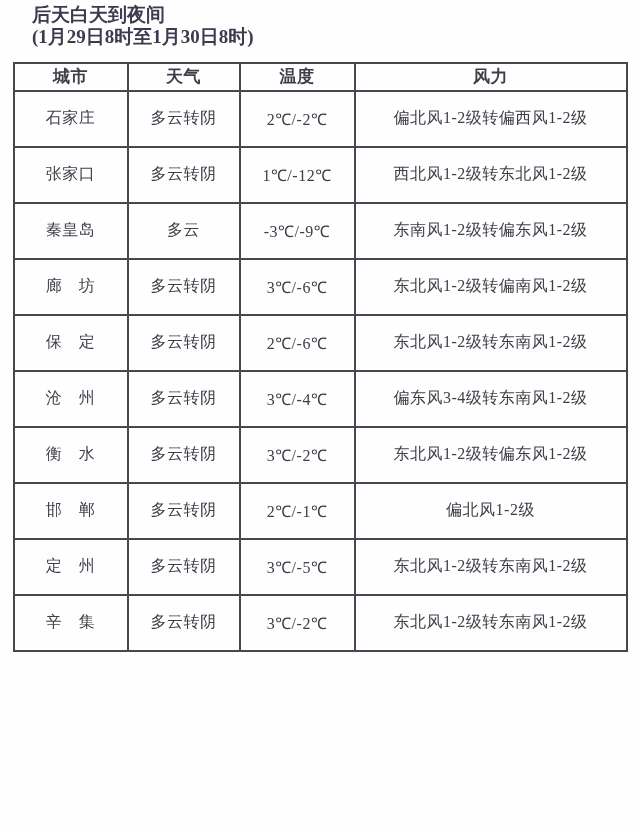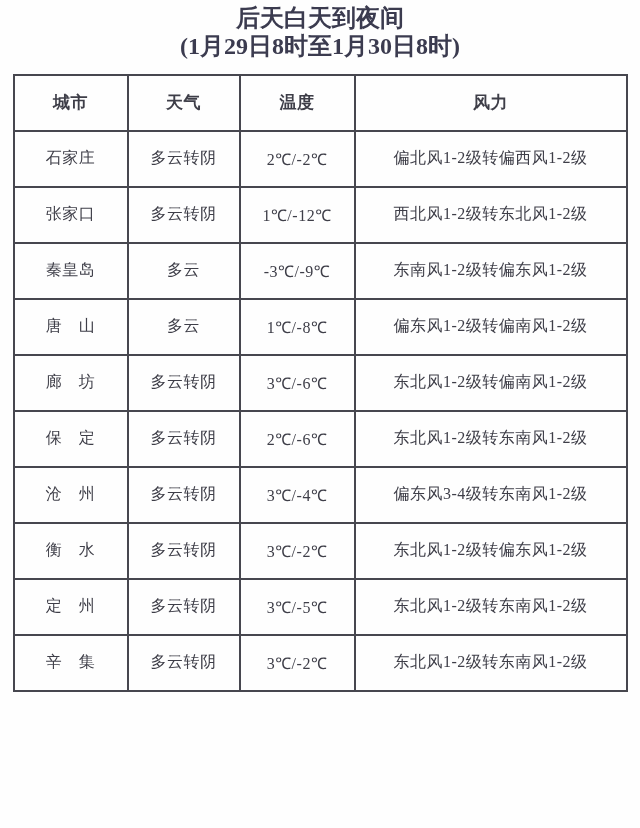--- a/index.html
+++ b/index.html
@@ -5,46 +5,47 @@
   * { margin:0; padding:0; box-sizing:border-box; }
   html,body { background:#ffffff; }
   .page {
     width:640px; height:828px;
     background:#fefefe;
     font-family:"Liberation Serif", serif;
     overflow:hidden;
   }
   .title-block {
     padding-top:4px;
-    text-align:center;
+    text-align:left;
     color:var(--title_text, #3b3b4f);
     font-weight:bold;
-    font-size:24px;
+    font-size:19px;
     line-height:1.18;
+    padding-left:32px;
   }
   table.weather {
     border-collapse:collapse;
     table-layout:fixed;
     width:613px;
     margin:13px auto 0 auto;
   }
   table.weather th, table.weather td {
     border:2px solid var(--border, #47474f);
     text-align:center;
     vertical-align:middle;
     padding:0;
     height:56px;
     color:var(--text, #3e3e48);
     font-size:16px;
     letter-spacing:0.5px;
   }
   table.weather th {
     font-weight:bold;
     font-size:17px;
-    height:56px;
+    height:28px;
   }
   col.c-city { width:114px; }
   col.c-weather { width:112px; }
   col.c-temp { width:115px; }
   col.c-wind { width:272px; }
   td.temp { color:var(--temp_red, #c23b35); }
   td.wind { font-size:15px; letter-spacing:0px; }
 </style>
 </head>
 <body>
@@ -84,26 +85,20 @@
         <td class="temp">1℃/-12℃</td>
         <td class="wind">西北风1-2级转东北风1-2级</td>
       </tr>
       <tr>
         <td class="city">秦皇岛</td>
         <td class="weather-cell">多云</td>
         <td class="temp">-3℃/-9℃</td>
         <td class="wind">东南风1-2级转偏东风1-2级</td>
       </tr>
       <tr>
-        <td class="city">唐　山</td>
-        <td class="weather-cell">多云</td>
-        <td class="temp">1℃/-8℃</td>
-        <td class="wind">偏东风1-2级转偏南风1-2级</td>
-      </tr>
-      <tr>
         <td class="city">廊　坊</td>
         <td class="weather-cell">多云转阴</td>
         <td class="temp">3℃/-6℃</td>
         <td class="wind">东北风1-2级转偏南风1-2级</td>
       </tr>
       <tr>
         <td class="city">保　定</td>
         <td class="weather-cell">多云转阴</td>
         <td class="temp">2℃/-6℃</td>
         <td class="wind">东北风1-2级转东南风1-2级</td>
@@ -114,20 +109,26 @@
         <td class="temp">3℃/-4℃</td>
         <td class="wind">偏东风3-4级转东南风1-2级</td>
       </tr>
       <tr>
         <td class="city">衡　水</td>
         <td class="weather-cell">多云转阴</td>
         <td class="temp">3℃/-2℃</td>
         <td class="wind">东北风1-2级转偏东风1-2级</td>
       </tr>
       <tr>
+        <td class="city">邯　郸</td>
+        <td class="weather-cell">多云转阴</td>
+        <td class="temp">2℃/-1℃</td>
+        <td class="wind">偏北风1-2级</td>
+      </tr>
+      <tr>
         <td class="city">定　州</td>
         <td class="weather-cell">多云转阴</td>
         <td class="temp">3℃/-5℃</td>
         <td class="wind">东北风1-2级转东南风1-2级</td>
       </tr>
       <tr>
         <td class="city">辛　集</td>
         <td class="weather-cell">多云转阴</td>
         <td class="temp">3℃/-2℃</td>
         <td class="wind">东北风1-2级转东南风1-2级</td>

